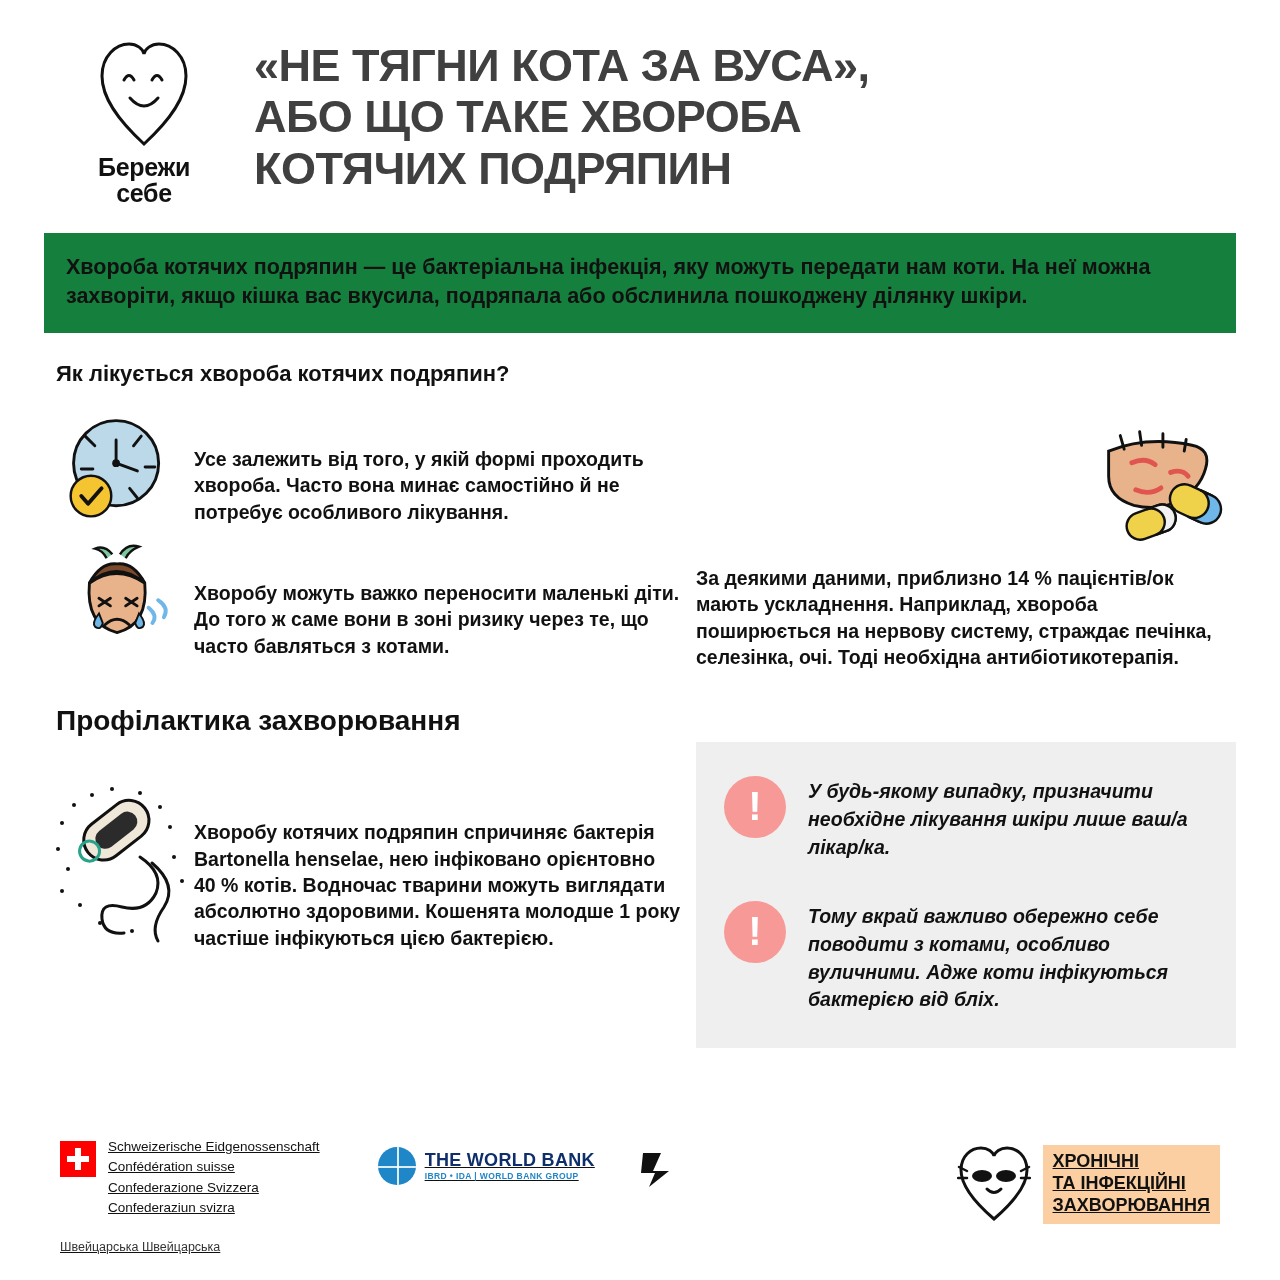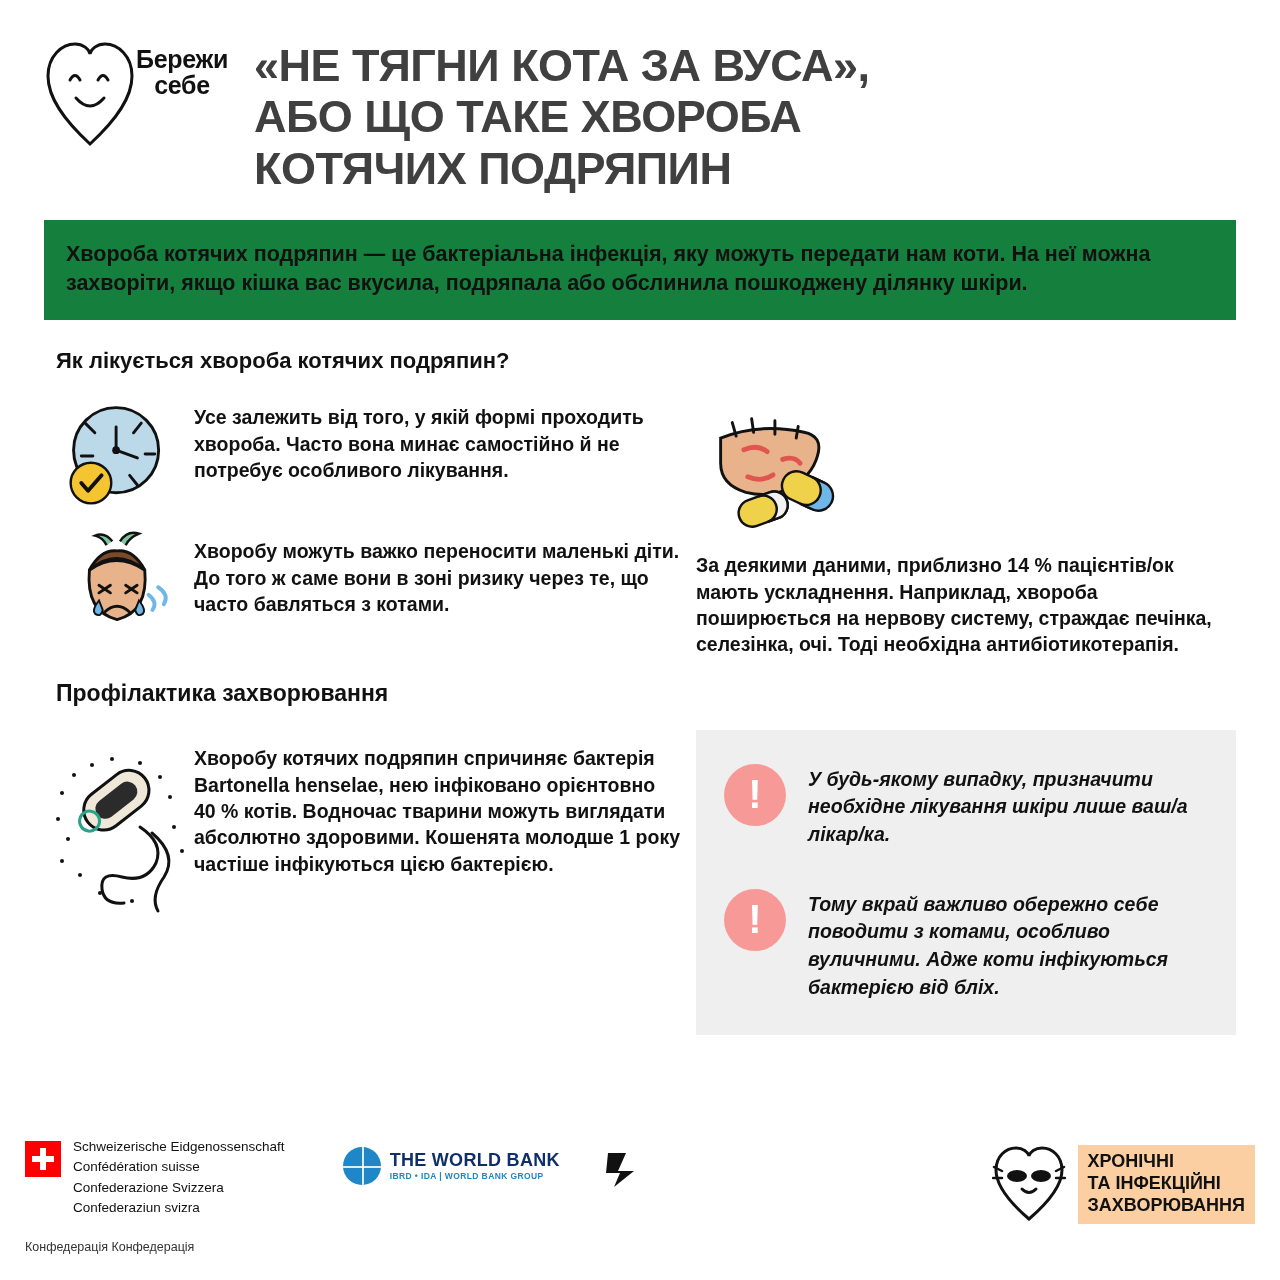--- a/index.html
+++ b/index.html
@@ -20,21 +20,22 @@
   
   .header {
     display: flex;
     align-items: flex-start;
     padding: 34px 44px 0 44px;
   }
   .brand {
     width: 200px;
     flex: 0 0 200px;
     display: flex;
-    align-items: flex-start;
+    flex-direction: column;
+    align-items: center;
     padding-top: 6px;
   }
   .brand-heart {
     width: 92px;
     height: 108px;
   }
   .brand-text {
     margin-top: 6px;
     text-align: center;
     font-weight: bold;
@@ -67,36 +68,36 @@
   }
 
   
   .section-title {
     margin: 28px 0 0 56px;
     font-weight: bold;
     font-size: 22px;
     color: #111;
   }
   .section-title.second {
-    font-size: 23px;
-    margin-top: 34px;
+    font-size: 28px;
+    margin-top: 46px;
   }
 
   
   .columns {
     display: flex;
     padding: 0 44px;
     margin-top: 4px;
   }
   .col-left { width: 636px; flex: 0 0 636px; }
   .col-right { flex: 1; padding-left: 16px; }
 
   .item {
     display: flex;
-    align-items: flex-start;
+    align-items: flex-end;
     margin-top: 22px;
   }
   .item-icon {
     flex: 0 0 150px;
     width: 150px;
     height: 112px;
     display: flex;
     align-items: center;
     justify-content: center;
   }
@@ -143,23 +144,24 @@
     color: #111;
     padding-top: 2px;
   }
 
   
   .footer {
     position: absolute;
     left: 0;
     right: 0;
     bottom: 26px;
-    padding: 0 25px;
+    padding: 0 60px;
     display: flex;
     align-items: flex-start;
+    text-decoration: underline;
   }
   .footer-left {
     flex: 1;
     display: flex;
     align-items: flex-start;
   }
   .swiss {
     display: flex;
     align-items: flex-start;
   }
@@ -400,21 +402,21 @@
     <div>
       <div class="swiss">
         <div class="swiss-flag"></div>
         <div class="swiss-names">
           <div>Schweizerische Eidgenossenschaft</div>
           <div>Confédération suisse</div>
           <div>Confederazione Svizzera</div>
           <div>Confederaziun svizra</div>
         </div>
       </div>
-      <div class="swiss-caption">Конфедерація Конфедерація</div>
+      <div class="swiss-caption">Швейцарська Швейцарська</div>
     </div>
 
     <div class="wb">
       <div class="wb-globe"></div>
       <div class="wb-texts">
         <div class="wb-main">THE WORLD BANK</div>
         <div class="wb-sub">IBRD • IDA  |  WORLD BANK GROUP</div>
       </div>
     </div>
 

